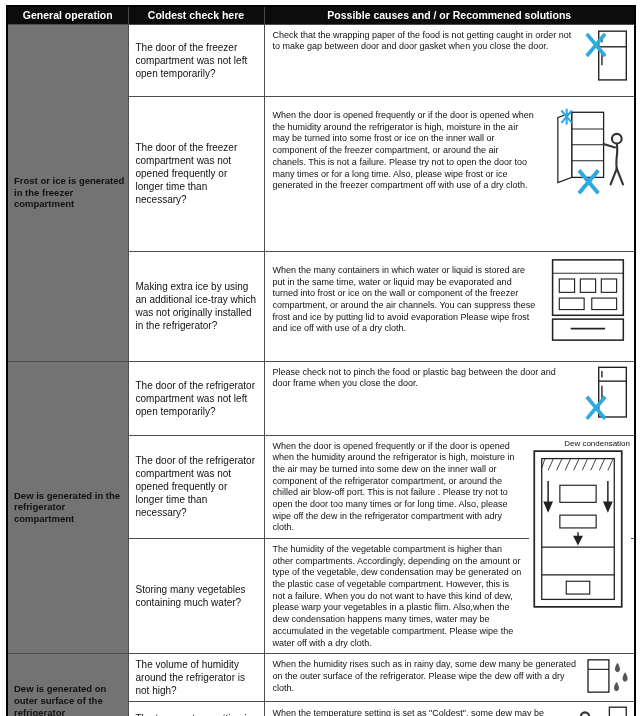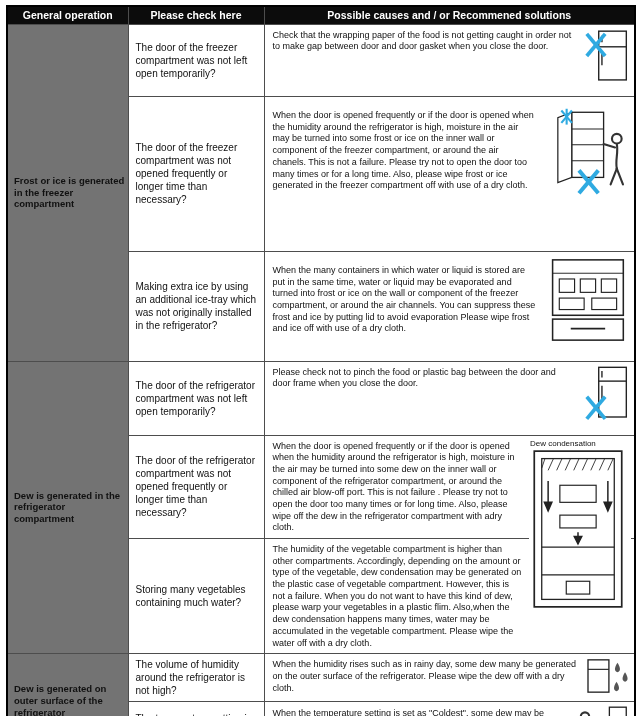--- a/index.html
+++ b/index.html
@@ -12,37 +12,37 @@
   td.op{font-weight:bold;font-size:9.5px;line-height:1.25;padding:4px 3px 4px 6px;vertical-align:middle;background:#737373}
   td.chk{font-size:10px;line-height:1.3;padding:4px 7px;vertical-align:middle;background:#fff}
   td.sol{font-size:9px;line-height:1.3;padding:0;vertical-align:top;background:#fff}
   .solwrap{display:flex;align-items:flex-start}
   .solwrap.vcenter{align-items:center}
   .soltext{flex:1;padding:5px 4px 4px 8px}
   .soltext.padr{padding-right:110px}
   .iconbox{flex:0 0 auto;display:flex;align-items:center;justify-content:center;padding:2px 4px}
   svg{display:block}
   .relcell{position:relative}
-  .dewfig{position:absolute;top:2px;right:3px;width:102px;z-index:4;background:#fff;text-align:left;padding:1px}
+  .dewfig{position:absolute;top:2px;right:3px;width:102px;z-index:4;background:#fff;text-align:right;padding:1px}
   .dewfig .lbl{font-size:8px;line-height:1.2;margin-bottom:1px}
 </style>
 </head>
 <body>
 
 <div class="sheet">
 <table class="trouble">
   <colgroup>
     <col style="width:121px">
         <col style="width:136px">
         <col>
   </colgroup>
   <tbody>
         <tr>
     <th>General operation</th>
-    <th>Please check here</th>
+    <th>Coldest check here</th>
     <th>Possible causes and / or Recommened solutions</th>
   </tr>
 
   <tr style="height:72px">
     <td class="op" rowspan="3">Frost or ice is generated in the freezer compartment</td>
     <td class="chk">The door of the freezer compartment was not left open temporarily?</td>
     <td class="sol">
       <div class="solwrap">
         <div class="soltext">Check that the wrapping paper of the food is not getting caught in order not to make gap between door and door gasket when you close the door.</div>
         <div class="iconbox">

